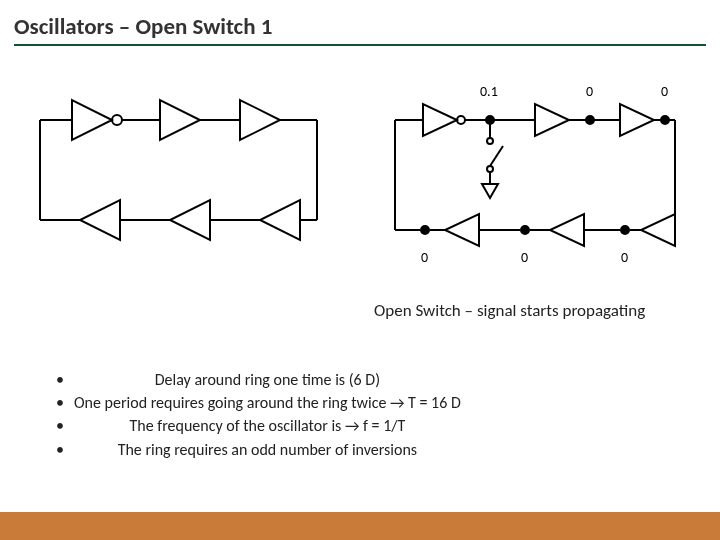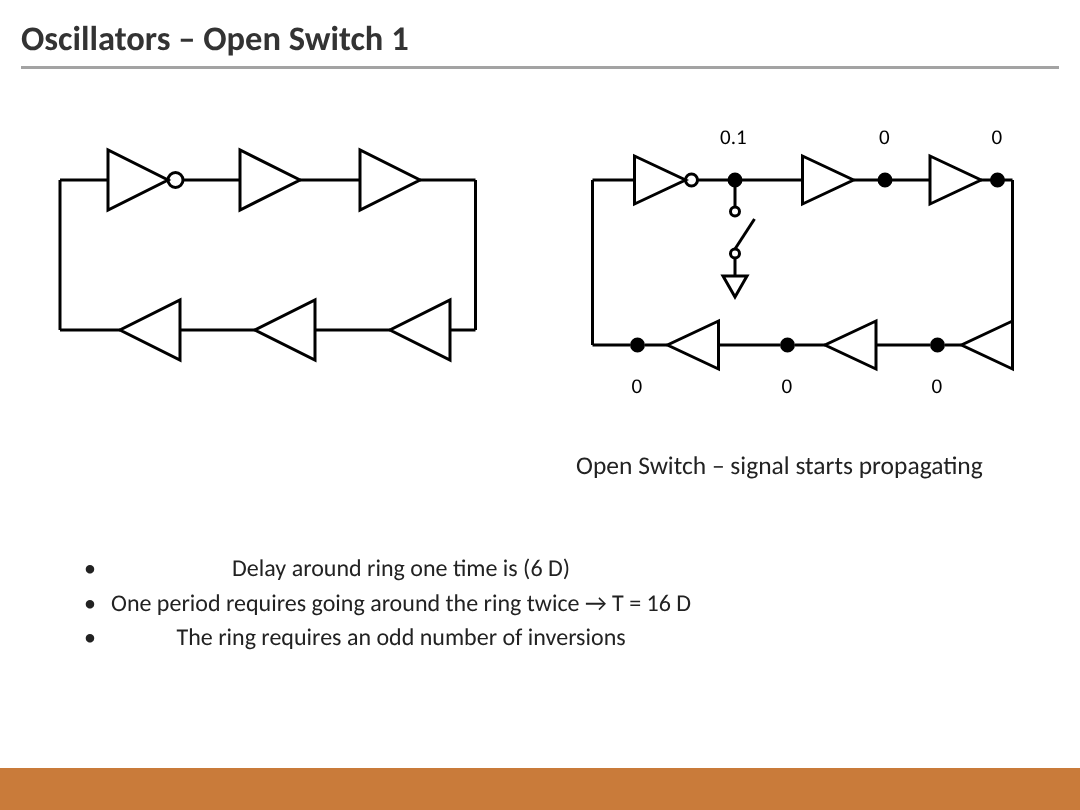--- a/index.html
+++ b/index.html
@@ -11,40 +11,40 @@
     position: relative;
     overflow: hidden;
   }
   .title {
     position: absolute;
     top: 12px;
     left: 14px;
     right: 14px;
     font-size: 23px;
     color: #333;
-    border-bottom: 2px solid #a3a3a3;
+    border-bottom: 2px solid #14532d;
     padding-bottom: 4px;
   }
   .diagrams {
     position: absolute;
     top: 80px;
     left: 20px;
     right: 20px;
     display: flex;
     gap: 30px;
     justify-content: space-between;
   }
   .diagram-box {
     flex: 1;
   }
   svg { display: block; }
   .caption {
     position: absolute;
     top: 300px;
-    left: 384px;
+    left: 374px;
     font-size: 17px;
     color: #222;
   }
   .bullets {
     position: absolute;
     top: 368px;
     left: 56px;
   }
   .bullets li {
     list-style: none;
@@ -171,16 +171,17 @@
     </svg>
   </div>
 
 </div>
 
 <div class="caption">Open Switch – signal starts propagating</div>
 
 <ul class="bullets">
   <li>Delay around ring one time is (6 D)</li>
   <li>One period requires going around the ring twice → T = 16 D</li>
+  <li>The frequency of the oscillator is → f = 1/T</li>
   <li>The ring requires an odd number of inversions</li>
 </ul>
 
 <div class="footer-bar"></div>
 
 </body></html>

